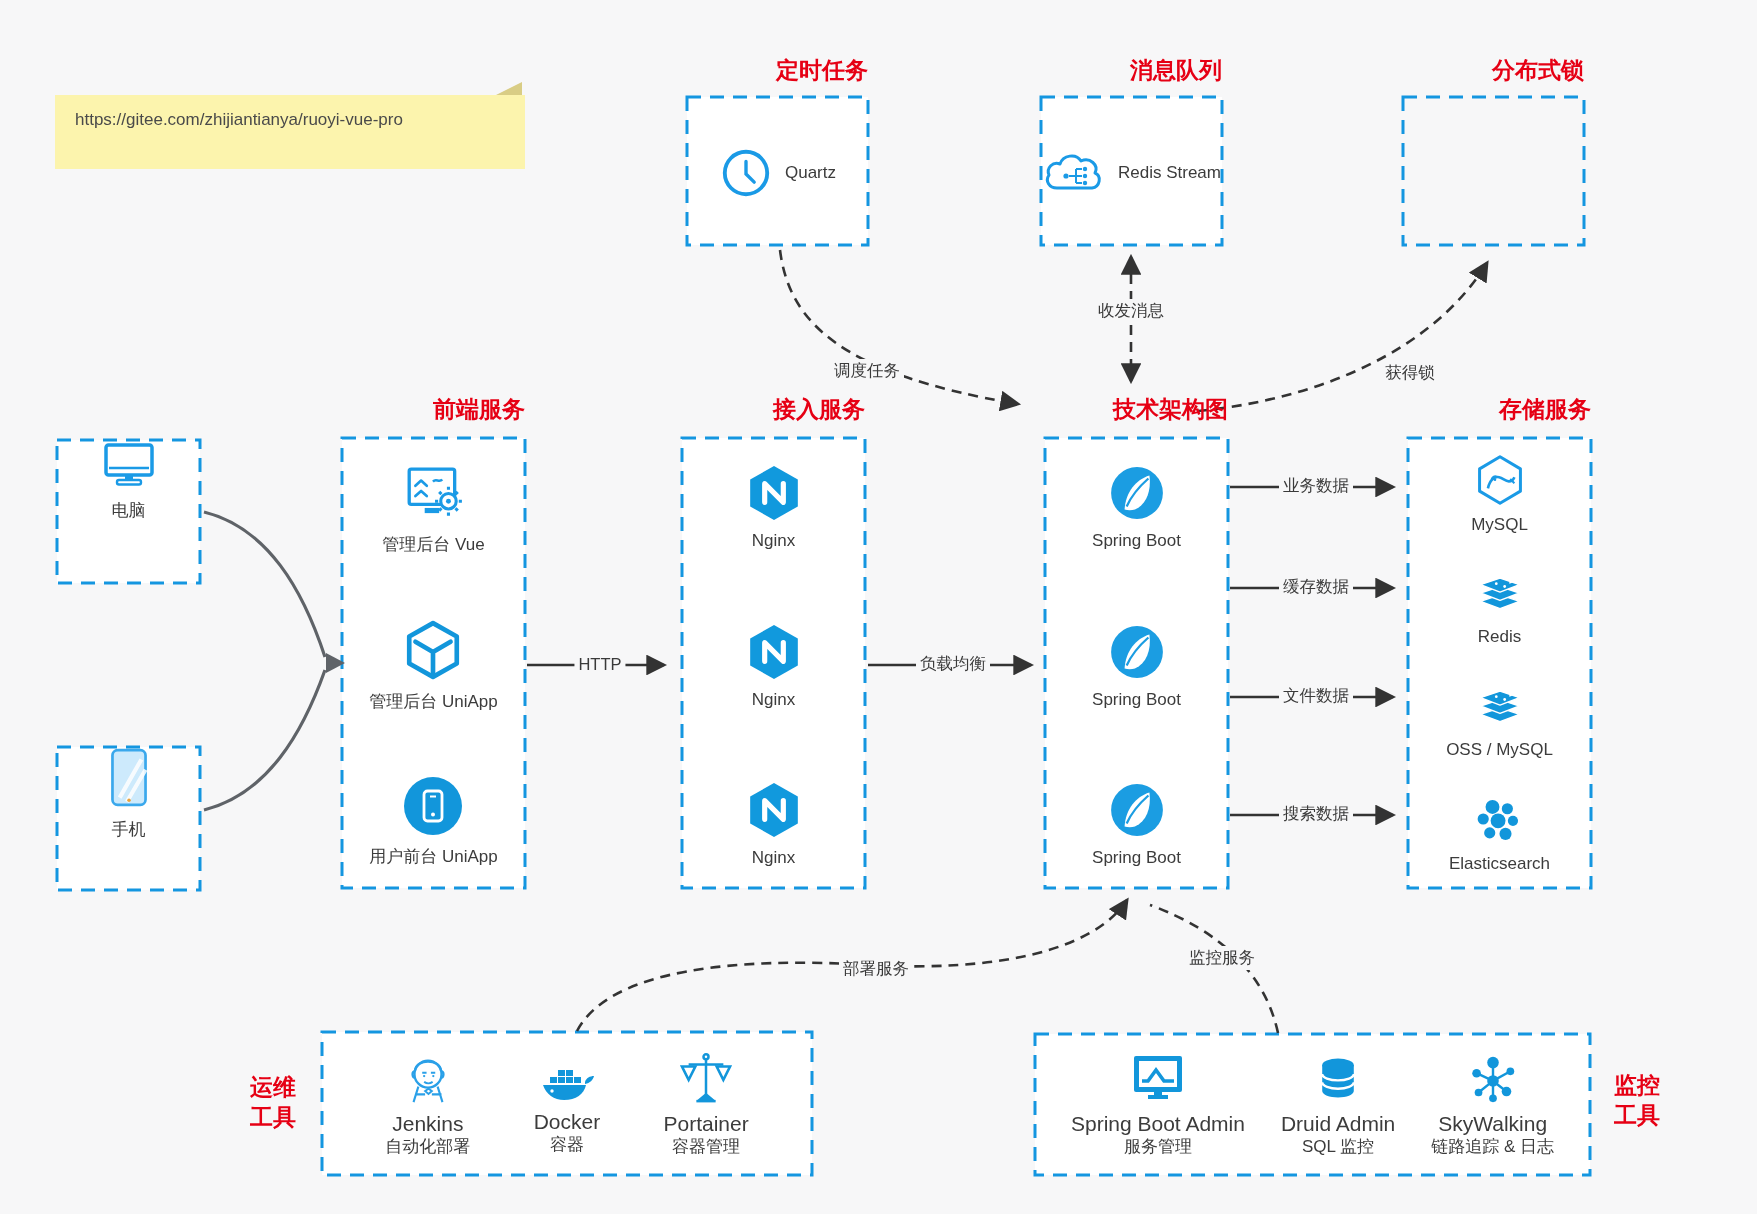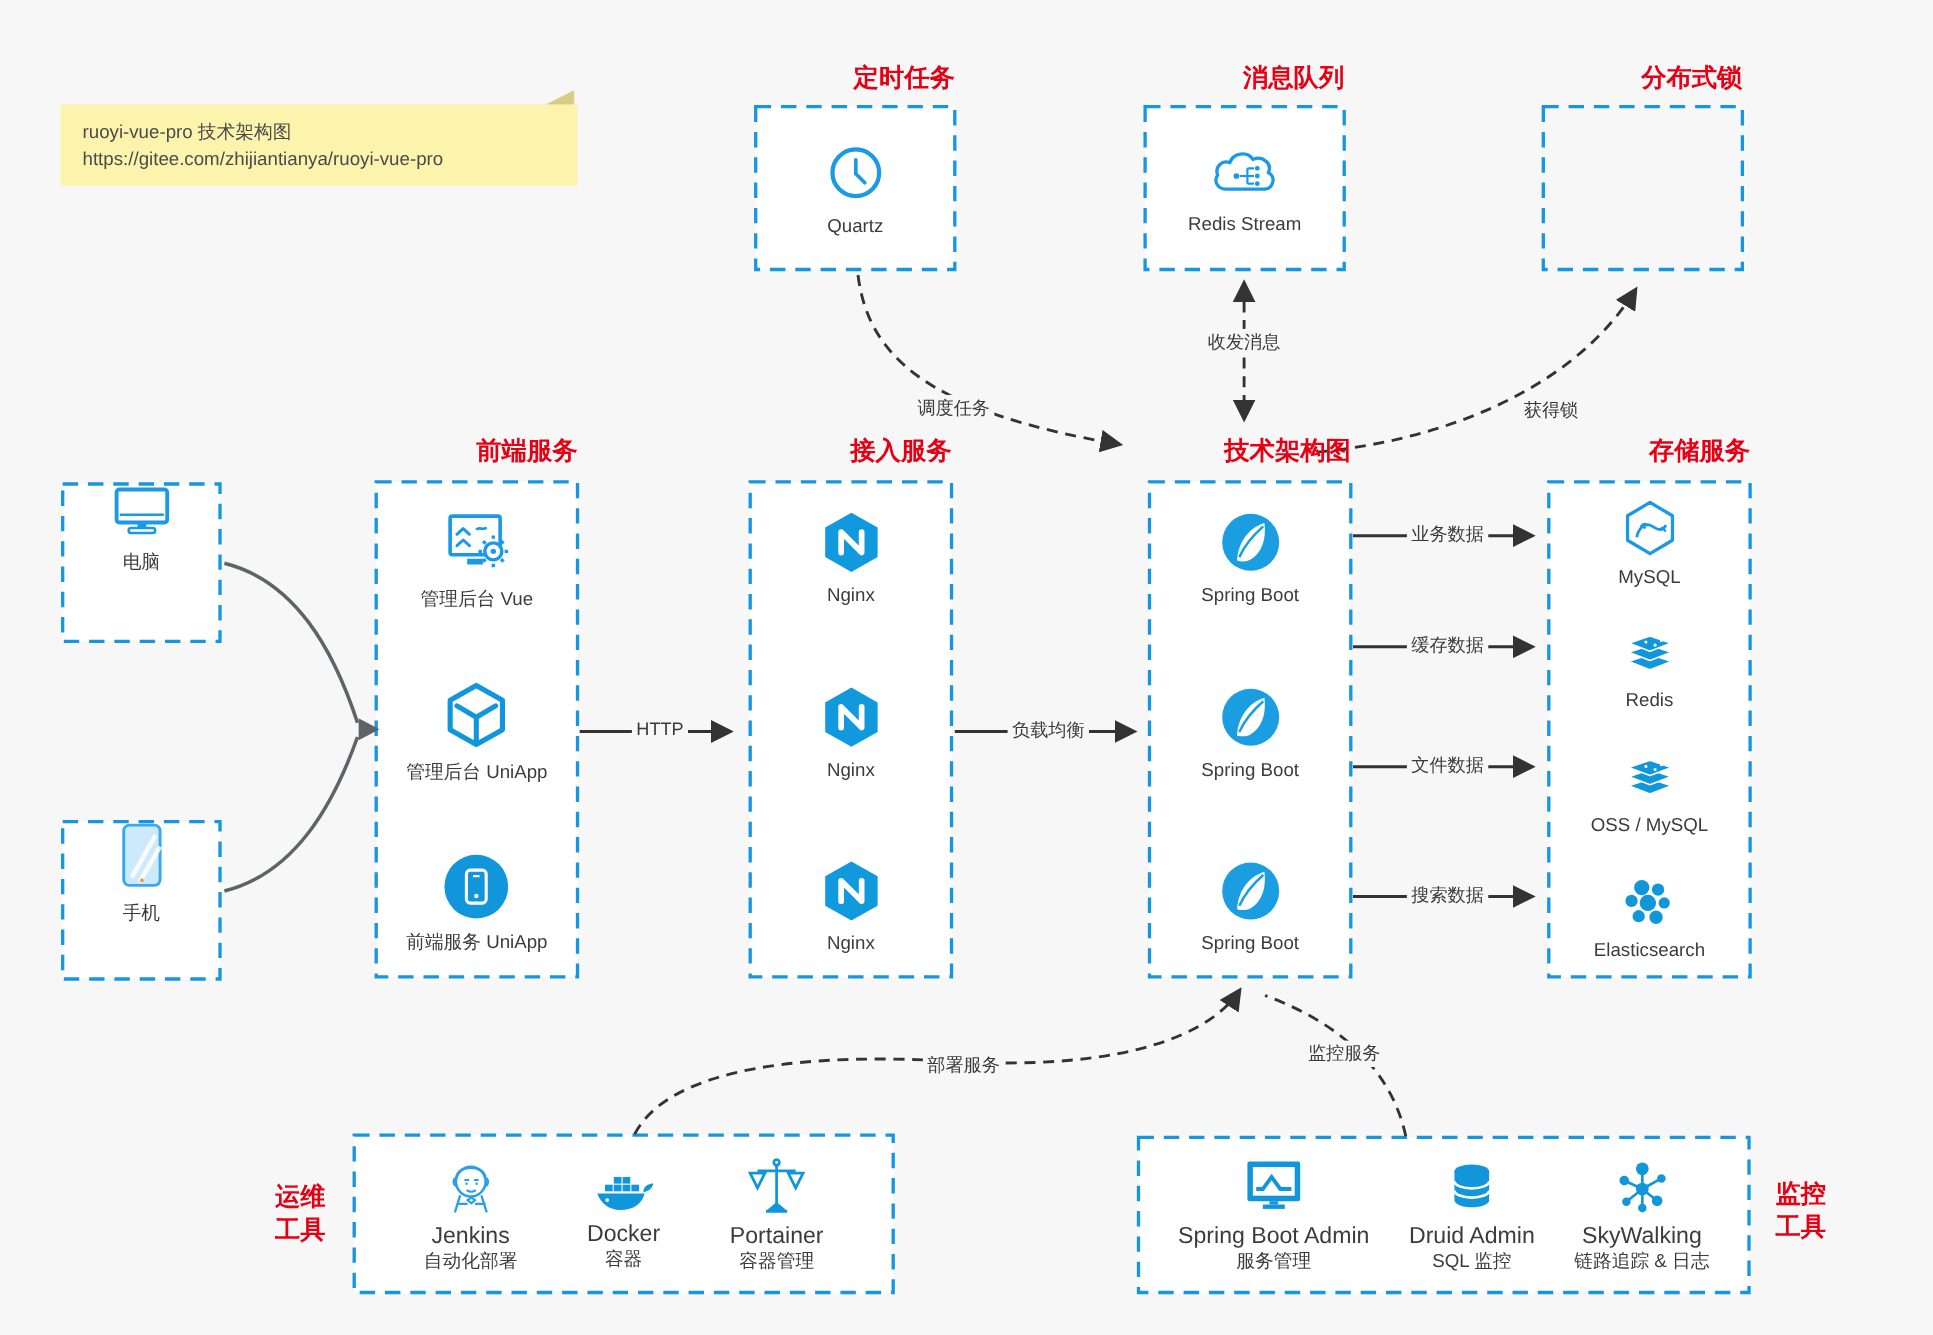--- a/index.html
+++ b/index.html
@@ -14,21 +14,21 @@
   body{background:#f7f7f8;font-family:"Liberation Sans",sans-serif;}
   .canvas{position:relative;width:1757px;height:1214px;background:#f7f7f8;overflow:hidden;}
 
   .wires{position:absolute;left:0;top:0;z-index:3;pointer-events:none;}
   .wires .boxes rect{fill:none;stroke:var(--box-border-blue);stroke-width:3;stroke-dasharray:14 9;}
   .wires .solid path{fill:none;stroke:var(--arrow-dark);stroke-width:2.6;}
   .wires .client path{fill:none;stroke:var(--arrow-gray);stroke-width:3.2;}
   .wires .dashedg path{fill:none;stroke:var(--arrow-dark);stroke-width:2.6;stroke-dasharray:10 7;}
 
   .box{position:absolute;background:#ffffff;z-index:1;box-sizing:border-box;display:flex;}
-  .topbox{flex-direction:column;align-items:center;justify-content:center;gap:12px;padding-top:4px;}
+  .topbox{align-items:center;justify-content:center;gap:12px;padding-top:4px;}
   .clientbox{flex-direction:column;align-items:center;gap:9px;}
   .colbox{flex-direction:column;align-items:center;justify-content:space-between;}
   .col3{padding:26px 0 20px;}
   .col4{padding:16px 0 14px;}
   .rowbox{flex-direction:row;align-items:center;justify-content:space-evenly;}
 
   .vitem,.hitem{display:flex;flex-direction:column;align-items:center;}
   .vitem .icon{margin-bottom:9px;}
   .hitem .icon{margin-bottom:6px;}
   .icon{display:inline-flex;line-height:0;}
@@ -96,21 +96,20 @@
       <path d="M780 250 C789 322 840 374 1018 404" marker-end="url(#mdark)"></path>
       <path d="M1131 257 V381" marker-start="url(#mdark)" marker-end="url(#mdark)"></path>
       <path d="M1198 411 C1322 399 1434 349 1487 263" marker-end="url(#mdark)"></path>
       <path d="M577 1031 C610 968 740 957 870 965 C992 972 1093 952 1127 900" marker-end="url(#mdark)"></path>
       <path d="M1278 1033 C1266 977 1224 932 1150 905"></path>
     </g>
   </svg>
 
   <div class="note">
     <div class="fold"></div>
-    <div>ruoyi-vue-pro 技术架构图</div>
     <div>https://gitee.com/zhijiantianya/ruoyi-vue-pro</div>
   </div>
 
   <div class="group-title" style="left:687px;top:55px;width:181px">定时任务</div>
   <div class="group-title" style="left:1041px;top:55px;width:181px">消息队列</div>
   <div class="group-title" style="left:1403px;top:55px;width:181px">分布式锁</div>
   <div class="group-title" style="left:342px;top:394px;width:183px">前端服务</div>
   <div class="group-title" style="left:682px;top:394px;width:183px">接入服务</div>
   <div class="group-title" style="left:1045px;top:394px;width:183px">技术架构图</div>
   <div class="group-title" style="left:1408px;top:394px;width:183px">存储服务</div>
@@ -202,21 +201,21 @@
     </div>
     <div class="vitem">
       <span class="icon">
         <svg width="60" height="60" viewBox="0 0 60 60">
             <circle cx="30" cy="30" r="29" fill="#1296db"></circle>
             <rect x="21" y="15" width="18" height="30" rx="3.5" fill="none" stroke="#ffffff" stroke-width="2.8"></rect>
             <path d="M27 20.5 h6" stroke="#ffffff" stroke-width="2"></path>
             <circle cx="30" cy="38.5" r="2" fill="#ffffff"></circle>
           </svg>
       </span>
-      <div class="item-label">前端服务 UniApp</div>
+      <div class="item-label">用户前台 UniApp</div>
     </div>
   </div>
 
   <div class="box colbox col3" style="left:682px;top:438px;width:183px;height:450px">
     <div class="vitem">
       <span class="icon">
         <svg width="58" height="58" viewBox="0 0 56 56">
             <path d="M28 2 L51 15 V41 L28 54 L5 41 V15 Z" fill="#1199dd"></path>
             <path d="M19 37 V19 L37 37 V19" fill="none" stroke="#ffffff" stroke-width="5" stroke-linecap="round" stroke-linejoin="round"></path>
           </svg>

